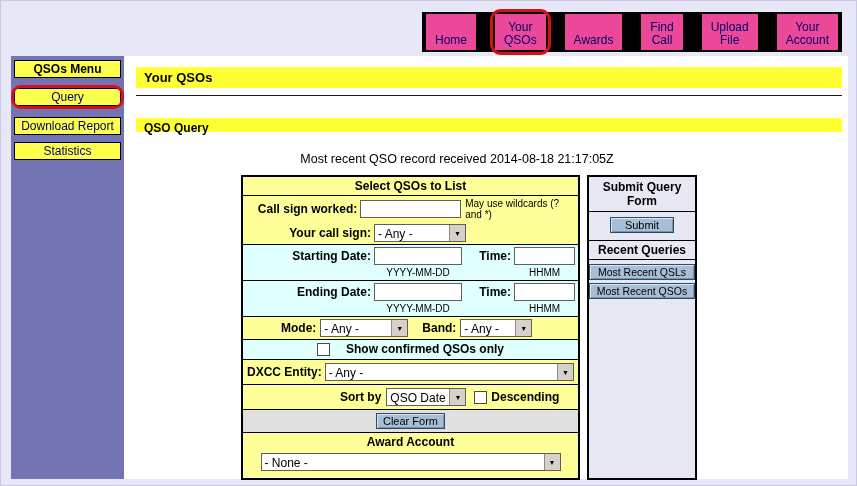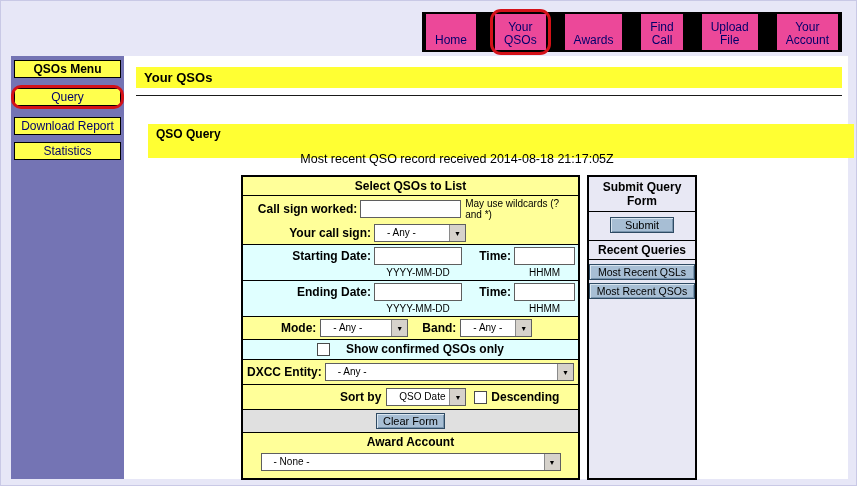--- a/index.html
+++ b/index.html
@@ -18,21 +18,21 @@
   .side-item{position:relative;margin:0 3px 7px;background:#ffff4d;border:1px solid #000;text-align:center;font-size:12px;color:#00006b;padding:1px 0;cursor:pointer;}
   .side-title{font-weight:bold;color:#000;margin-bottom:10px;cursor:default;}
   .side-query{margin-bottom:11px;}
   .side-item .ring{left:-4px;top:-4px;right:-4px;bottom:-4px;border-radius:10px;}
 
   
   #main{position:absolute;left:123px;top:55px;width:724px;height:423px;background:#fff;}
   .banner{position:absolute;left:12px;width:706px;background:#ffff33;font-weight:bold;color:#000;box-sizing:border-box;padding:3px 0 2px 8px;}
   #banner-page{top:11px;font-size:13px;height:21px;}
   #rule{position:absolute;left:12px;top:39px;width:706px;height:0;border-top:1px solid #1a1a1a;}
-  #banner-section{top:68px;font-size:12px;height:34px;margin-left:12px;}
+  #banner-section{top:62px;font-size:12px;height:14px;}
   #content-group{position:absolute;left:117px;top:96px;width:432px;}
   #recent-note{text-align:center;font-size:12.5px;color:#000;margin-bottom:9px;}
   #query-area{display:flex;align-items:stretch;gap:7px;}
 
   
   #qso-form{width:370px;box-sizing:border-box;border:2px solid #000;background:#ffff99;font-size:12px;color:#000;}
   .f-title{font-weight:bold;text-align:center;padding:2px 0;border-bottom:1px solid #000;}
   .f-row{display:flex;align-items:center;padding:2px 3px;}
   .lbl{font-weight:bold;}
   .lbl-r{font-weight:bold;text-align:right;}
@@ -50,21 +50,21 @@
   .hint-time{width:61px;text-align:center;}
   .ml4{margin-left:4px;}
   .ml5{margin-left:16px;}
   .ml8{margin-left:8px;}
   .mr3{margin-right:3px;}
   .mr4{margin-right:4px;}
   .mr5{margin-right:5px;}
   .txt{height:16px;border:1px solid #5f5f5f;background:#fff;font:11px "Liberation Sans","DejaVu Sans",sans-serif;padding:0 2px;}
   .w95{width:95px;}.w82{width:82px;}.w55{width:55px;}
   .combo{display:inline-flex;align-items:stretch;height:18px;border:1px solid #5f5f5f;background:#fff;box-sizing:border-box;cursor:pointer;}
-  .combo-text{flex:1;font-size:10px;padding:2px 2px 0 12px;white-space:nowrap;overflow:hidden;}
+  .combo-text{flex:1;font-size:12px;padding:2px 2px 0 3px;white-space:nowrap;overflow:hidden;}
   .combo-arrow{width:15px;background:#d6d2cb;border-left:1px solid #8a8a8a;display:flex;align-items:center;justify-content:center;font-size:7px;color:#000;}
   .cw92{width:92px;}.cw88{width:88px;}.cw72{width:72px;}.cw80{width:80px;}.cw300{width:300px;}.cflex{flex:1;}
   .cb{width:11px;height:11px;border:1px solid #4a4a4a;background:#fff;display:inline-block;cursor:pointer;flex:0 0 auto;}
   .btn{background:#a7bed4;border:1px solid #2e4a63;box-shadow:inset 1px 1px 0 #d9e5ef, inset -1px -1px 0 #7894ad;font:11px "Liberation Sans","DejaVu Sans",sans-serif;color:#000;padding:1px 6px;cursor:pointer;}
   #mode-row{padding-left:38px;}
   #confirmed-row{justify-content:center;border-top:1px solid #000;padding:2px 0 3px;}
   #dxcc-row{padding:3px 4px;border-top:1px solid #000;}
   #sort-row{padding-left:97px;border-top:1px solid #000;padding-top:3px;padding-bottom:3px;}
   #clear-row{justify-content:center;border-top:1px solid #000;border-bottom:1px solid #000;background:#e0e0e0;padding:3px 0;}
   .f-header{font-weight:bold;text-align:center;padding:2px 0;}

